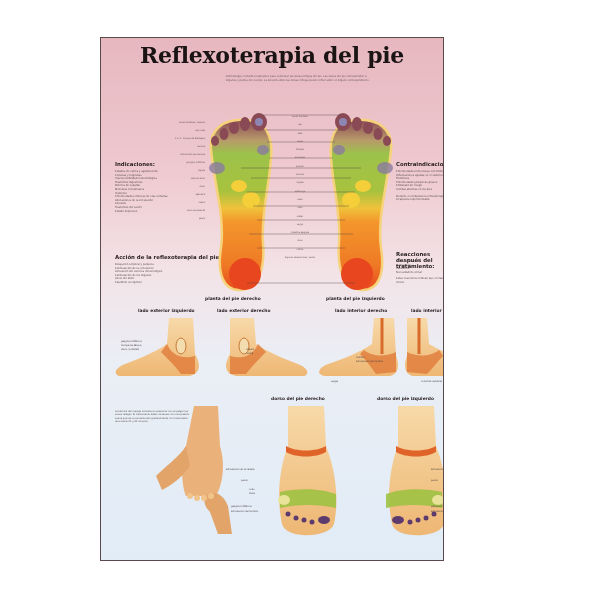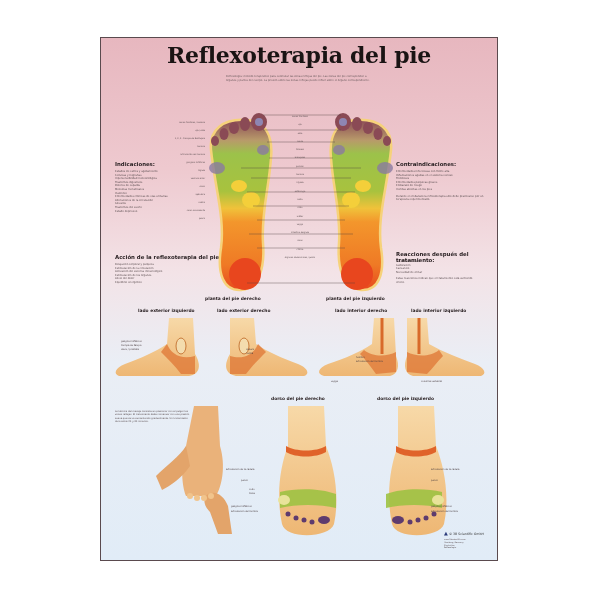--- a/index.html
+++ b/index.html
@@ -1,17 +1,17 @@
 <!DOCTYPE html>
 <html><head>
 <meta charset="utf-8">
 <style>
   html,body{margin:0;padding:0;}
   body{width:600px;height:600px;background:#ffffff;position:relative;overflow:hidden;font-family:"DejaVu Sans",sans-serif;}
-  .poster{position:absolute;left:100px;top:37px;width:398px;height:524px;border:1.5px solid #5a4a4e;
+  .poster{position:absolute;left:100px;top:37px;width:344px;height:524px;border:1.5px solid #5a4a4e;
     background:linear-gradient(180deg,#e7b7bf 0%,#eec9cf 25%,#f3e3e7 45%,#eaeef5 62%,#e1ecf7 100%);overflow:hidden;box-sizing:border-box;}
   .title{position:absolute;left:0;right:0;top:4px;text-align:center;font-family:"DejaVu Serif",serif;font-weight:bold;font-size:22px;color:#1a1414;letter-spacing:-0.3px;}
   .intro{position:absolute;left:125px;top:37px;width:150px;font-size:2.6px;line-height:4px;color:#6a5a5d;}
   .heading{position:absolute;font-size:5.4px;font-weight:bold;color:#2b2224;}
   .list{position:absolute;font-size:2.6px;line-height:3.6px;color:#5b4e51;}
   .caption{position:absolute;font-size:4.4px;font-weight:bold;color:#2b2224;white-space:nowrap;}
   .lbl{position:absolute;font-size:2.3px;color:#4a3e41;white-space:nowrap;}
   .small{position:absolute;font-size:2.4px;line-height:3.4px;color:#5b4e51;}
   svg{position:absolute;overflow:visible;}
   .logo{position:absolute;font-size:3.2px;color:#333;}

